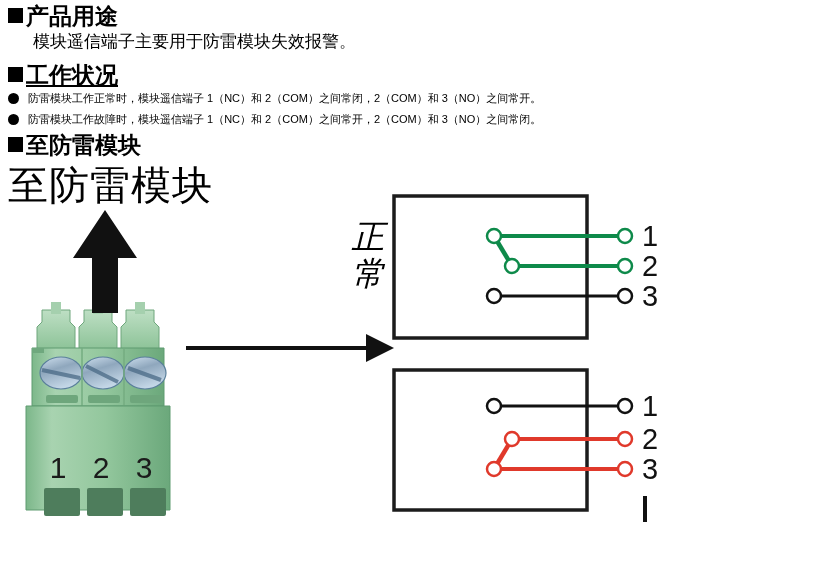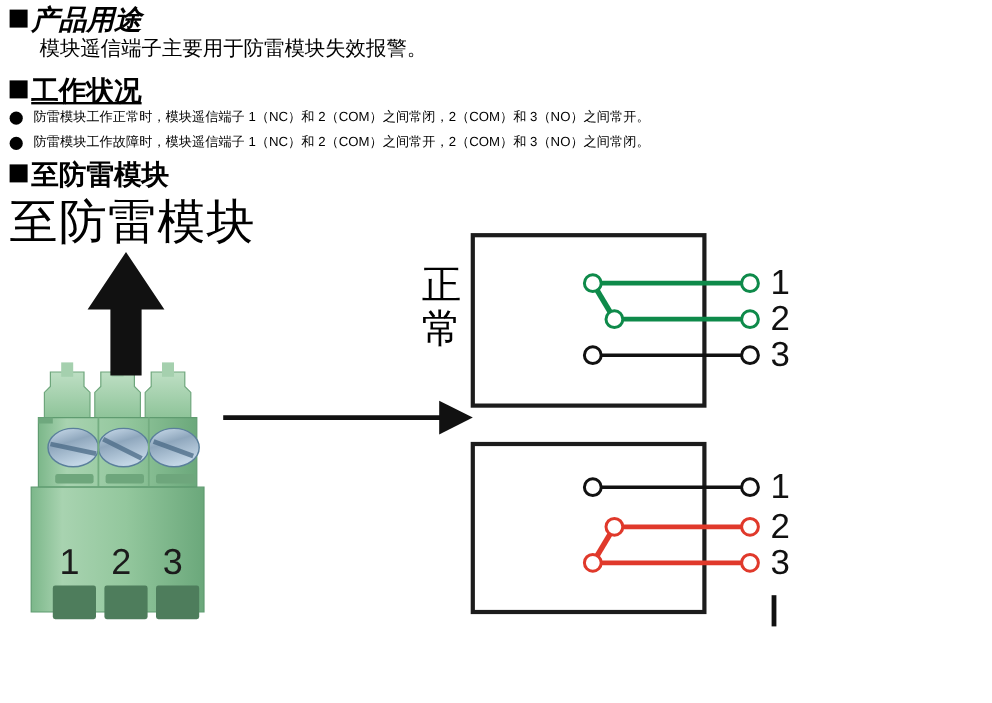--- a/index.html
+++ b/index.html
@@ -99,20 +99,21 @@
     height: 218px;
   }
 
   .state-label {
     position: absolute;
     font-family: "Liberation Sans", "DejaVu Sans", sans-serif;
     font-size: 33px;
     line-height: 37px;
     width: 42px;
     text-align: center;
+    font-style: italic;
   }
 
   .svg-layer {
     position: absolute;
     left: 0;
     top: 0;
     width: 827px;
     height: 438px;
     pointer-events: none;
   }
@@ -130,21 +131,21 @@
     width: 4px;
     height: 26px;
     background: #111;
   }
 </style>
 </head>
 <body>
 
 <div class="doc">
 
-  <div class="section-head" style="left:8px; top:3px;font-style:italic;">
+  <div class="section-head" style="left:8px; top:3px;">
     <span class="sq"></span><span>产品用途</span>
   </div>
 
   <div class="para" style="left:33px; top:34px;">模块遥信端子主要用于防雷模块失效报警。</div>
 
   <div class="section-head" style="left:8px; top:62px;text-decoration:underline;">
     <span class="sq"></span><span>工作状况</span>
   </div>
 
   <div class="bullet-row" style="left:8px; top:89px;">

